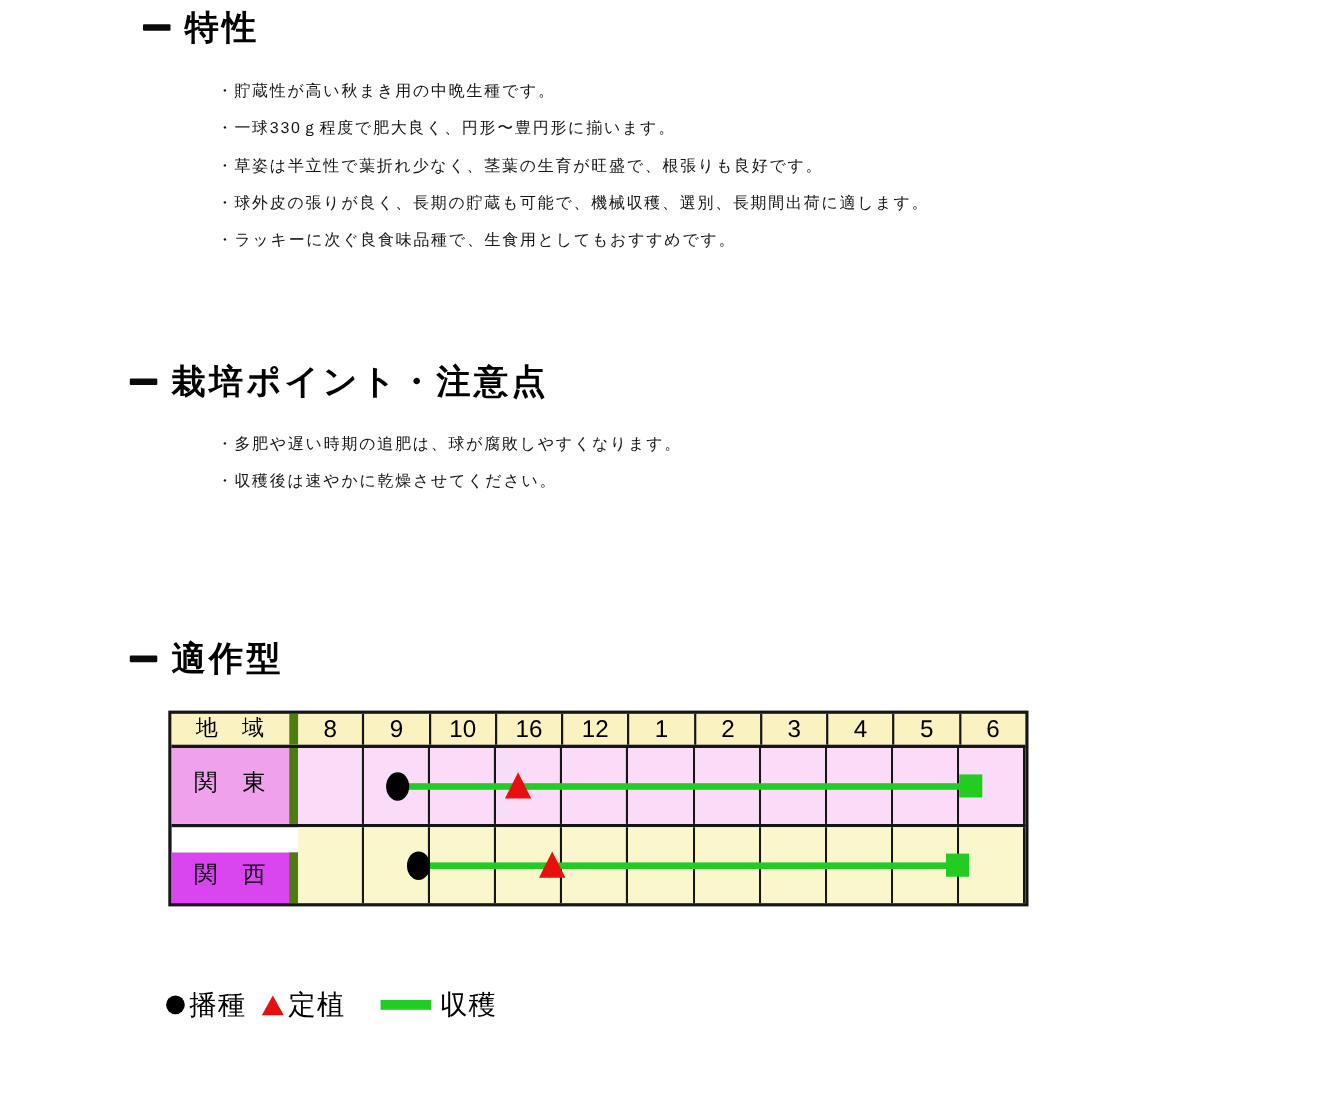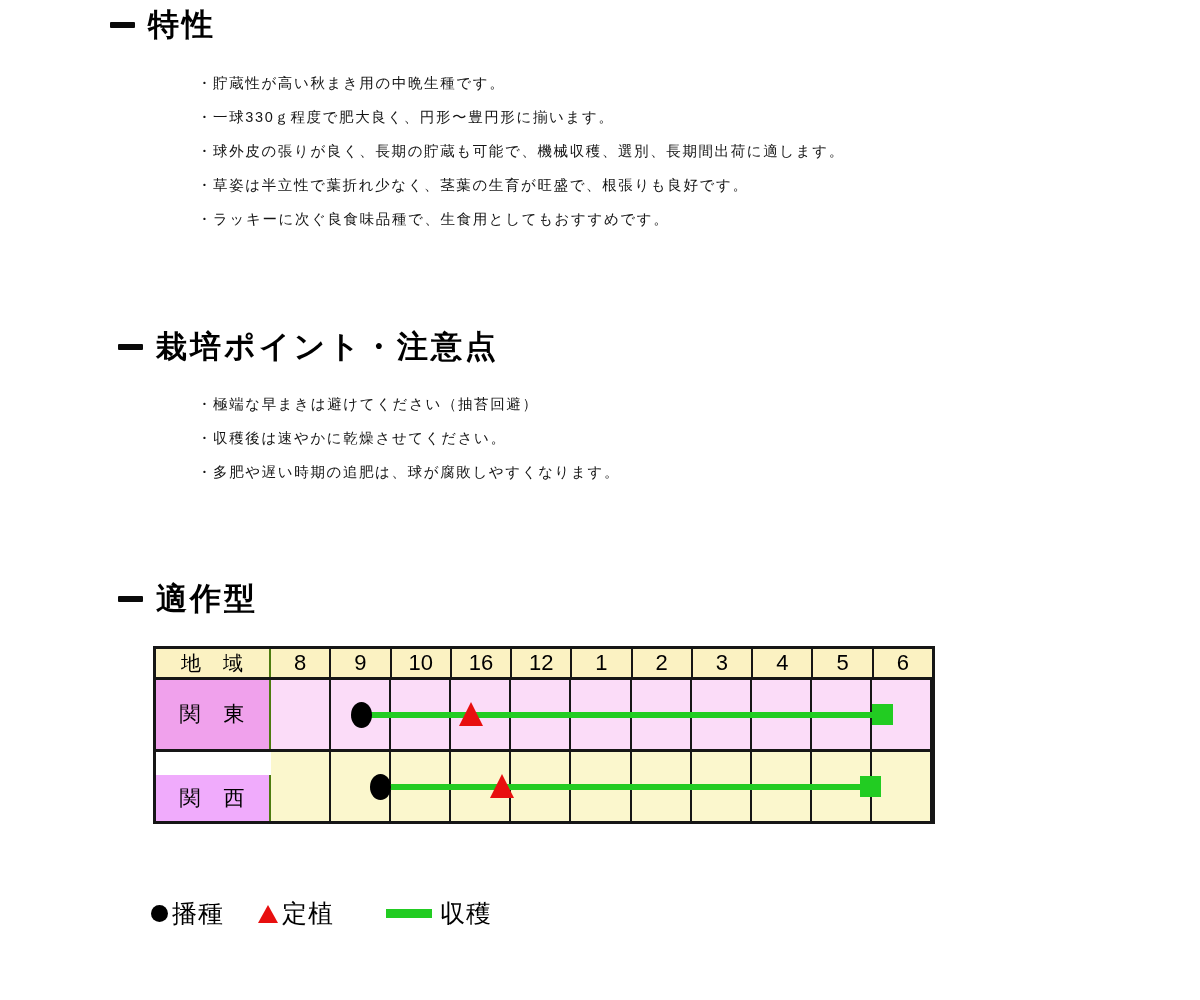--- a/index.html
+++ b/index.html
@@ -18,67 +18,66 @@
     font-size:14.5px;letter-spacing:1.6px;color:#141414;}
   .bullets li{margin-bottom:19.5px;line-height:1;white-space:nowrap;margin-left:45px;}
 
   
   #calendar{position:absolute;left:153px;top:646px;width:782px;
     border:3px solid #161616;box-sizing:border-box;}
   .cal-row{display:flex;box-sizing:border-box;}
   .cal-row.header{height:28px;}
   .cal-row.datarow{height:72px;border-top:3px solid #161616;}
   .cal-row.header{border-bottom:0;}
-  .cal-label{flex:0 0 115px;width:115px;border-right:2px solid #4d7c0f;
+  .cal-label{flex:0 0 115px;width:115px;border-right:8px solid #4d7c0f;
     display:flex;flex-direction:column;justify-content:center;align-items:center;
-    box-sizing:border-box;font-size:21px;line-height:1.15;letter-spacing:1px;}
+    box-sizing:border-box;font-size:21px;line-height:1.15;letter-spacing:1px;font-family:Liberation Mono, monospace;}
   .cal-row.header .cal-label{font-size:20px;}
   .cal-months{flex:1;display:flex;position:relative;}
   .cal-cell{flex:1;border-right:2px solid #161616;box-sizing:border-box;
     display:flex;align-items:center;justify-content:center;font-size:22px;}
   .cal-cell:last-child{border-right:0;}
   .harvest-line{position:absolute;height:6px;top:calc(50% - 3px);}
   .mk-circle{position:absolute;width:21px;height:26px;border-radius:50%;
     top:calc(50% - 13px);}
   .mk-triangle{position:absolute;width:0;height:0;top:calc(50% - 13px);
     border-left:12px solid transparent;border-right:12px solid transparent;}
   .mk-square{position:absolute;width:21px;height:21px;top:calc(50% - 10.5px);}
 
   
   #legend{position:absolute;left:151px;top:897px;display:flex;align-items:center;
-    font-size:25px;letter-spacing:1px;gap:20px;}
+    font-size:25px;letter-spacing:1px;}
   .legend-item{display:flex;align-items:center;margin-right:14px;}
   .lg-circle{width:17px;height:17px;border-radius:50%;margin-right:4px;}
   .lg-triangle{width:0;height:0;border-left:10px solid transparent;
     border-right:10px solid transparent;margin-right:4px;}
   .lg-bar{width:46px;height:9px;margin:0 8px 0 18px;}
 </style>
 </head>
 <body>
 
-<div class="section-heading" style="left:110px;top:8px;">
+<div class="section-heading" style="left:130px;top:8px;">
   <span class="dash-icon"></span>
   <h2 class="heading-title">特性</h2>
 </div>
 <ul class="bullets" style="top:76px;">
     <li>・貯蔵性が高い秋まき用の中晩生種です。</li>
     <li>・一球330ｇ程度で肥大良く、円形〜豊円形に揃います。</li>
+    <li>・草姿は半立性で葉折れ少なく、茎葉の生育が旺盛で、根張りも良好です。</li>
     <li>・球外皮の張りが良く、長期の貯蔵も可能で、機械収穫、選別、長期間出荷に適します。</li>
-    <li>・草姿は半立性で葉折れ少なく、茎葉の生育が旺盛で、根張りも良好です。</li>
     <li>・ラッキーに次ぐ良食味品種で、生食用としてもおすすめです。</li>
   </ul>
 
 <div class="section-heading" style="left:118px;top:330px;">
   <span class="dash-icon"></span>
   <h2 class="heading-title">栽培ポイント・注意点</h2>
 </div>
 <ul class="bullets" style="top:397px;">
-    <li>・極端な早まきは避けてください（抽苔回避）</li>
+    <li>・多肥や遅い時期の追肥は、球が腐敗しやすくなります。</li>
     <li>・収穫後は速やかに乾燥させてください。</li>
-    <li>・多肥や遅い時期の追肥は、球が腐敗しやすくなります。</li>
   </ul>
 
 <div class="section-heading" style="left:118px;top:582px;align-items:center;">
   <span class="dash-icon"></span>
   <h2 class="heading-title">適作型</h2>
 </div>
 
 <div id="calendar">
     <div class="cal-row header" style="background: rgb(251, 242, 194);">
       <div class="cal-label">地　域</div>
@@ -112,21 +111,21 @@
         <div class="cal-cell" style="background: rgb(251, 220, 248);"></div>
         <div class="cal-cell" style="background: rgb(251, 220, 248);"></div>
         <div class="cal-cell" style="background: rgb(251, 220, 248);"></div>
         <div class="harvest-line" style="background: rgb(34, 204, 34); left: 13.7273%; width: 78.8182%;"></div>
         <div class="mk-triangle" style="border-bottom: 24px solid rgb(232, 15, 15); left: calc(30.2727% - 12px);"></div>
         <div class="mk-circle" style="background: rgb(0, 0, 0); left: calc(13.7273% - 10.5px);"></div>
         <div class="mk-square" style="background: rgb(34, 204, 34); left: calc(92.5455% - 10.5px);"></div>
       </div>
     </div>
     <div class="cal-row datarow">
-      <div class="cal-label" style="background: #f0abfc; margin-top: 23px;">
+      <div class="cal-label" style="background: #d946ef; margin-top: 23px;">
         <div>関　西</div>
       </div>
       <div class="cal-months">
         <div class="cal-cell" style="background: rgb(251, 247, 205);"></div>
         <div class="cal-cell" style="background: rgb(251, 247, 205);"></div>
         <div class="cal-cell" style="background: rgb(251, 247, 205);"></div>
         <div class="cal-cell" style="background: rgb(251, 247, 205);"></div>
         <div class="cal-cell" style="background: rgb(251, 247, 205);"></div>
         <div class="cal-cell" style="background: rgb(251, 247, 205);"></div>
         <div class="cal-cell" style="background: rgb(251, 247, 205);"></div>

